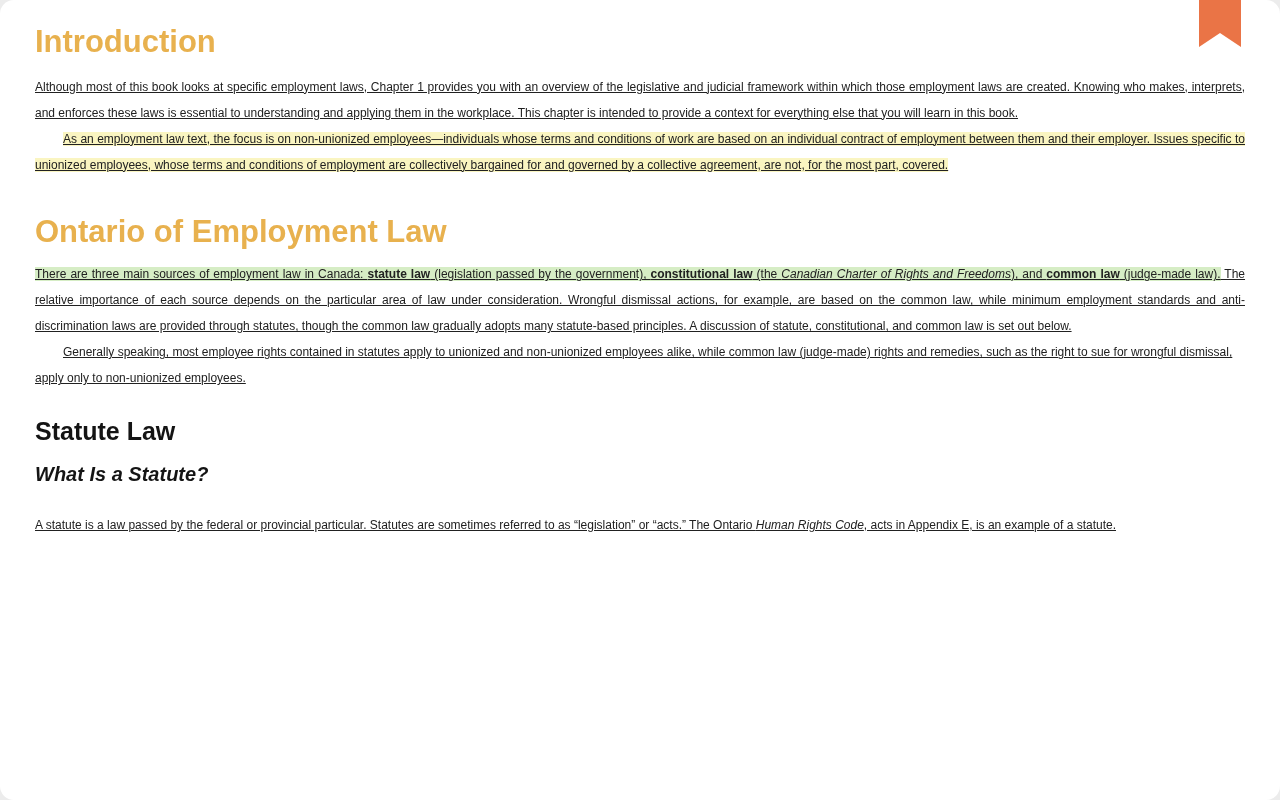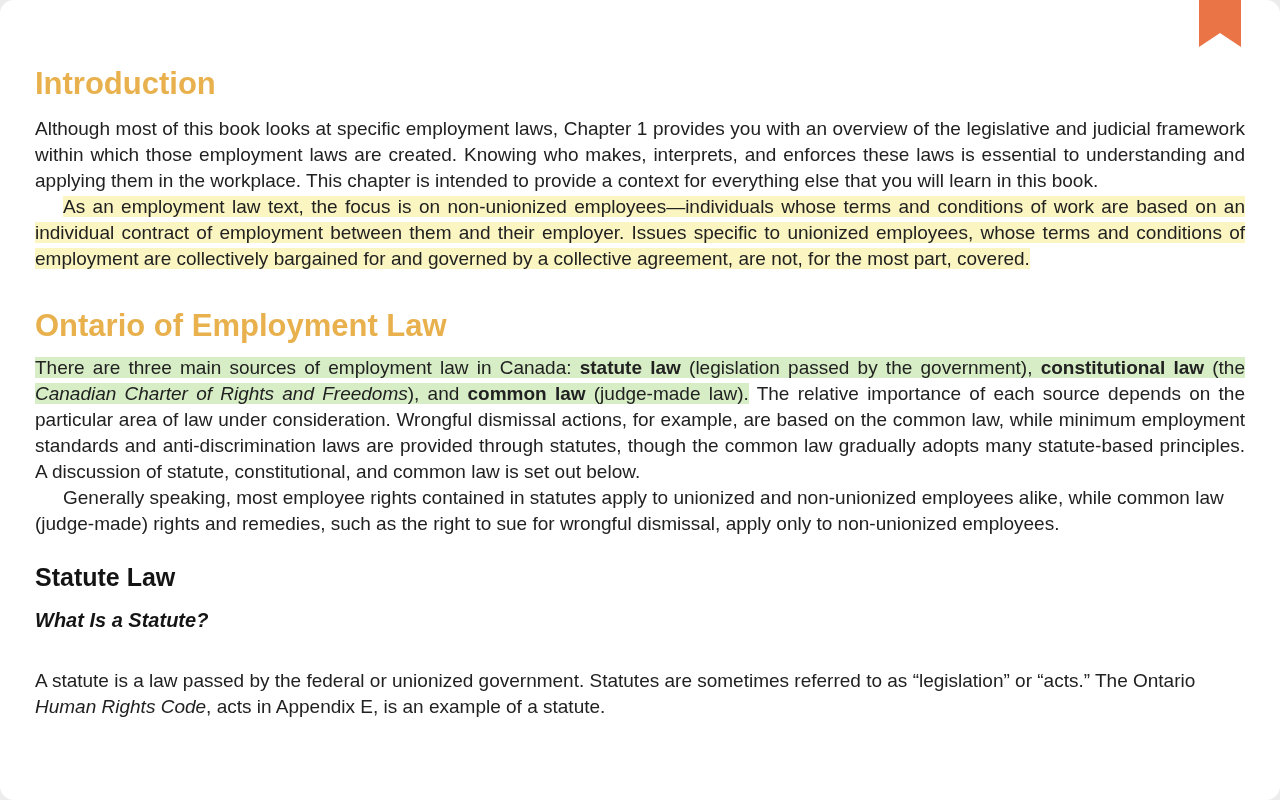--- a/index.html
+++ b/index.html
@@ -25,39 +25,40 @@
     clip-path: polygon(0 0, 100% 0, 100% 100%, 50% 70%, 0 100%);
     cursor: pointer;
   }
   h1 {
     color: var(--gold, #e8b14e);
     font-size: 31px;
     font-weight: bold;
     margin: 0;
     line-height: 1.15;
   }
-  .h-intro   { padding-top: 66px; margin-bottom: 14px; }
+  .h-intro   { padding-top: 24px; margin-bottom: 14px; }
   .h-sources { padding-top: 36px; margin-bottom: 12px; }
   h2 {
     font-size: 25px; font-weight: bold;
     color: #141414;
     margin: 26px 0 0 0;
     line-height: 1.15;
   }
   h3 {
     font-size: 20px; font-weight: bold; font-style: italic;
     color: #141414;
-    margin: 16px 0 36px 0;
+    margin: 16px 0 26px 0;
     line-height: 1.2;
   }
   p {
-    font-size: 19px;
+    font-size: 12px;
     line-height: 26px;
     color: var(--text, #212121);
     margin: 0;
+    text-decoration: underline;
   }
   .justify { text-align: justify; }
   .indent  { text-indent: 28px; }
   .b { font-weight: bold; }
   .i { font-style: italic; }
   .hl-yellow { background: var(--hl-yellow, #faf5c1); }
   .hl-green  { background: var(--hl-green, #d6edc5); }
 </style>
 </head>
 <body>
@@ -75,15 +76,15 @@
   <h1 class="h-sources">Ontario of Employment Law</h1>
 
   <p class="justify"><span class="hl-green">There are three main sources of employment law in Canada: </span><span class="b hl-green">statute law</span><span class="hl-green"> (legislation passed by the government), </span><span class="b hl-green">constitutional law</span><span class="hl-green"> (the </span><span class="i hl-green">Canadian Charter of Rights and Freedoms</span><span class="hl-green">), and </span><span class="b hl-green">common law</span><span class="hl-green"> (judge-made law).</span><span> The relative importance of each source depends on the particular area of law under consideration. Wrongful dismissal actions, for example, are based on the common law, while minimum employment standards and anti-discrimination laws are provided through statutes, though the common law gradually adopts many statute-based principles. A discussion of statute, constitutional, and common law is set out below.</span></p>
 
   <p class="indent"><span>Generally speaking, most employee rights contained in statutes apply to unionized and non-unionized employees alike, while common law (judge-made) rights and remedies, such as the right to sue for wrongful dismissal, apply only to non-unionized employees.</span></p>
 
   <h2>Statute Law</h2>
 
   <h3>What Is a Statute?</h3>
 
-  <p><span>A statute is a law passed by the federal or unionized government. Statutes are sometimes referred to as “legislation” or “acts.” The Ontario </span><span class="i">Human Rights Code</span><span>, acts in Appendix E, is an example of a statute.</span></p>
+  <p><span>A statute is a law passed by the federal or provincial particular. Statutes are sometimes referred to as “legislation” or “acts.” The Ontario </span><span class="i">Human Rights Code</span><span>, acts in Appendix E, is an example of a statute.</span></p>
 
 </div>
 
 </body></html>

